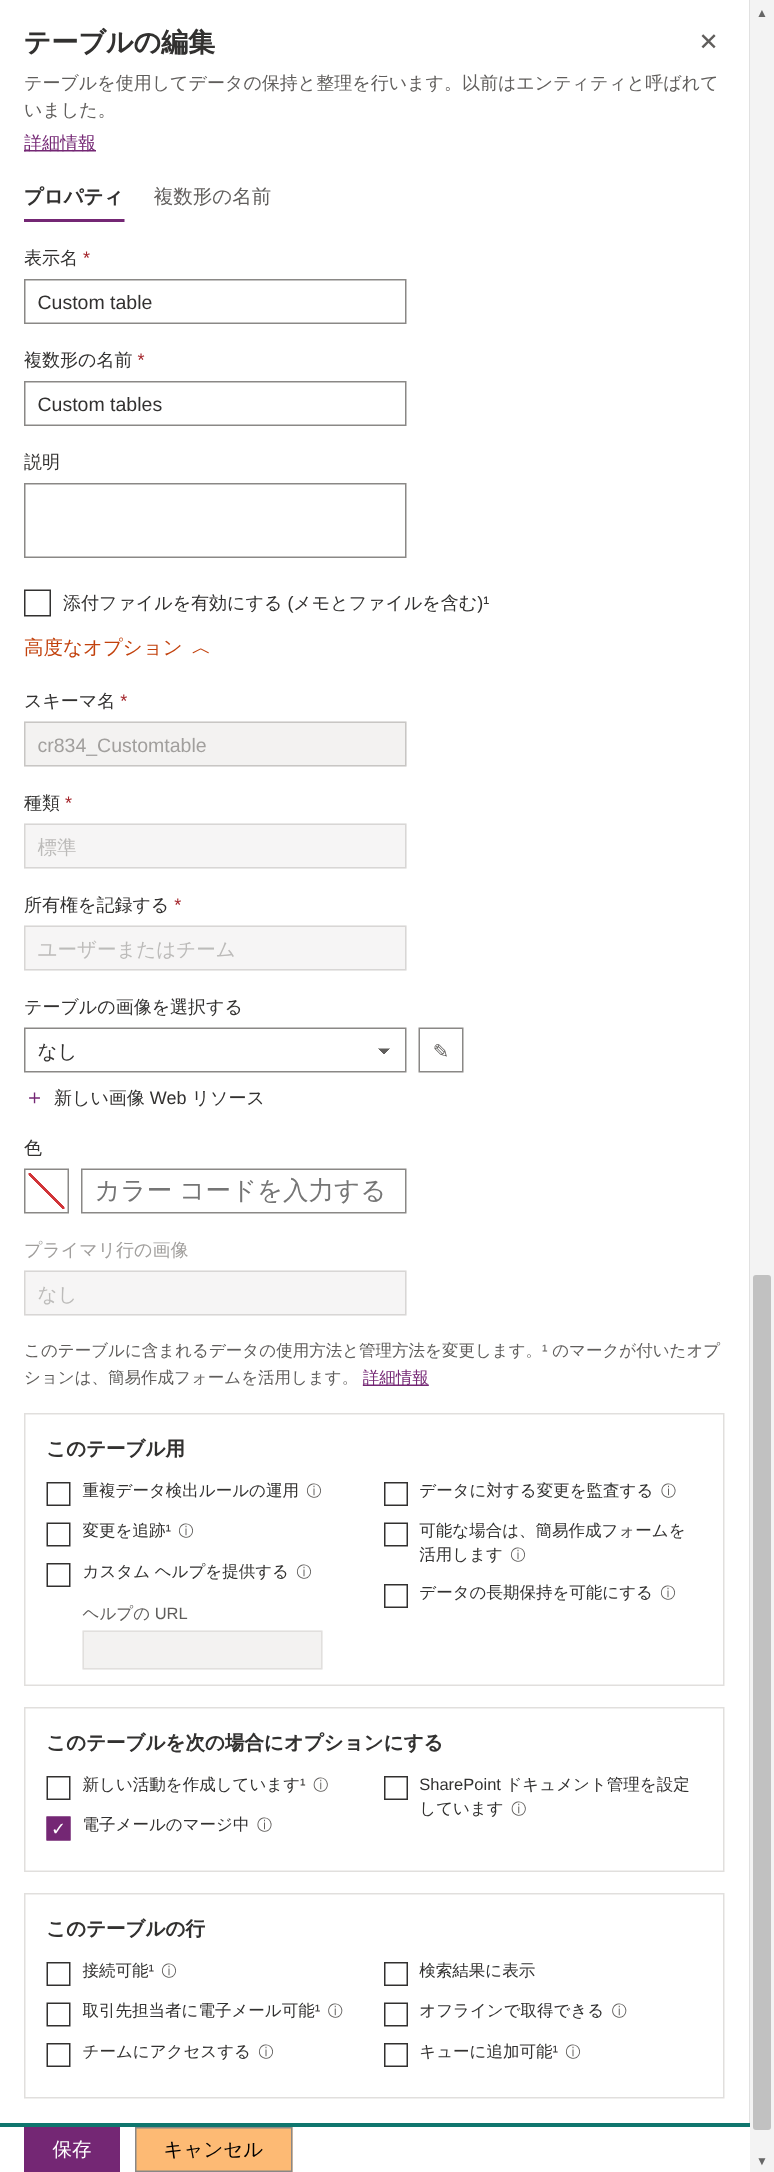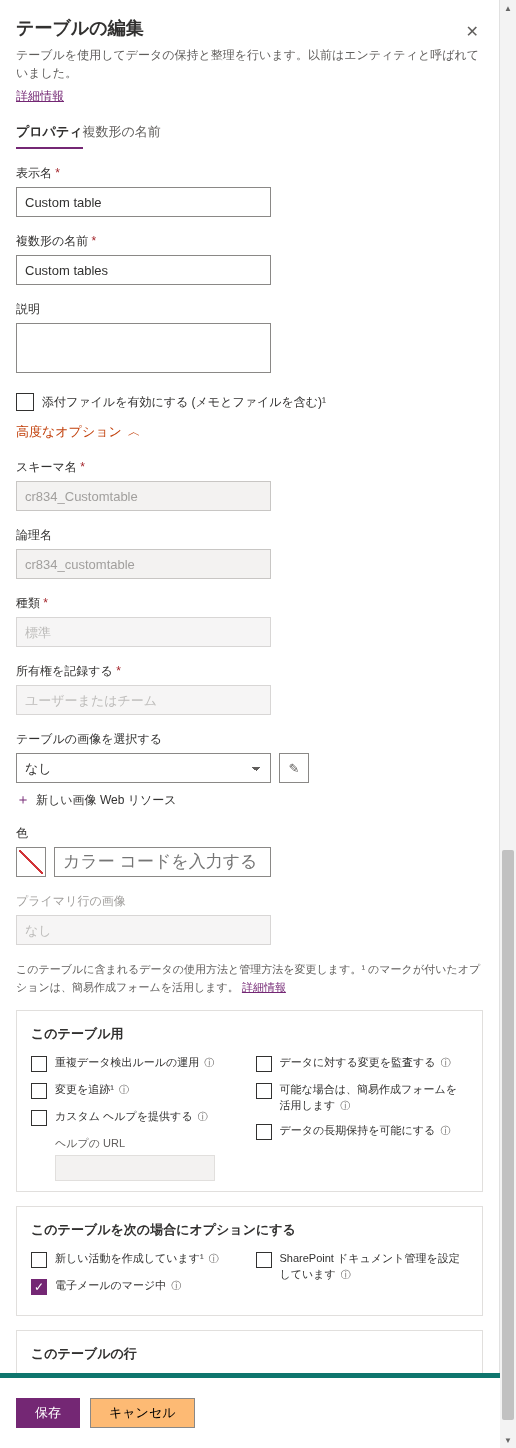--- a/index.html
+++ b/index.html
@@ -2,26 +2,26 @@
 <html><head>
 <meta charset="utf-8">
 <style>
 *{box-sizing:border-box;margin:0;padding:0;font-family:"Segoe UI","Yu Gothic UI",Meiryo,sans-serif}
 body{width:516px;height:1448px;background:#fff;position:relative;overflow:hidden}
 .panel{position:absolute;left:0;top:0;width:500px;height:1448px;background:#fff;border-right:1px solid #e1e1e1;padding:16px 16px 60px 16px;overflow-y:auto}
 .sb-track{position:absolute;right:0;top:0;width:16px;height:1448px;background:#f3f3f3}
 .sb-up,.sb-dn{position:absolute;right:0;width:16px;height:16px;display:flex;align-items:center;justify-content:center;color:#666;font-size:8px}
 .sb-up{top:0}.sb-dn{bottom:0}
 .sb-thumb{position:absolute;right:2px;top:850px;width:12px;height:570px;background:#c1c1c1;border-radius:2px}
-.hdr{display:flex;justify-content:space-between;align-items:center}
+.hdr{display:flex;justify-content:space-between;align-items:flex-start}
 .title{font-size:18px;font-weight:600;color:#323130;margin-bottom:6px}
 .close{font-size:16px;color:#605e5c;cursor:pointer;padding:2px 4px}
 .desc{font-size:12px;color:#605e5c;line-height:1.5;margin-bottom:4px}
 .link{color:#742774;text-decoration:underline;font-size:12px;cursor:pointer}
-.tabs{display:flex;margin:18px 0 16px 0;border-bottom:0}
+.tabs{display:flex;gap:20px;margin:18px 0 16px 0;border-bottom:0}
 .tab{font-size:13px;color:#605e5c;padding-bottom:6px;cursor:pointer}
 .tab.active{color:#323130;font-weight:600;border-bottom:2px solid #742774}
 .fld{margin-bottom:16px}
 .lbl{font-size:12px;color:#323130;display:block;margin-bottom:5px}
 .req::after{content:" *";color:#a4262c}
 .inp,.sel{width:255px;height:30px;border:1px solid #8a8886;padding:0 8px;font-size:13px;color:#323130;background:#fff}
 .inp.dis,.sel.dis{background:#f3f2f1;border-color:#c8c6c4;color:#a19f9d}
 .ta{width:255px;height:50px;border:1px solid #8a8886;padding:6px 8px;font-size:13px;resize:none}
 .sel{appearance:none;background-image:linear-gradient(45deg,transparent 50%,#605e5c 50%),linear-gradient(135deg,#605e5c 50%,transparent 50%);background-position:calc(100% - 14px) 13px,calc(100% - 10px) 13px;background-size:4px 4px,4px 4px;background-repeat:no-repeat}
 .chk-row{display:flex;align-items:center;gap:8px;font-size:12px;color:#323130;margin-bottom:8px}
@@ -41,21 +41,21 @@
 .note .link{font-size:11px}
 .box{border:1px solid #e1dfdd;padding:14px 14px 10px 14px;margin-bottom:14px}
 .box-title{font-size:13px;font-weight:600;color:#323130;margin-bottom:12px}
 .cols{display:flex;gap:12px}
 .col{flex:1;min-width:0}
 .opt{display:flex;align-items:flex-start;gap:8px;font-size:11px;color:#323130;margin-bottom:10px;line-height:1.4}
 .opt .chk{width:16px;height:16px;margin-top:1px}
 .info{color:#605e5c;font-size:10px;margin-left:2px}
 .sub-lbl{font-size:11px;color:#605e5c;margin-left:24px;margin-bottom:4px}
 .sub-inp{width:160px;height:26px;background:#f3f2f1;border:1px solid #e1dfdd;margin-left:24px}
-.footer{position:absolute;left:0;bottom:0;width:500px;background:#fff;border-top:5px solid #0f766e;padding:20px 16px;display:flex;gap:10px}
+.footer{position:absolute;left:0;bottom:0;width:500px;background:#fff;border-top:3px solid #0f766e;padding:0 16px;display:flex;gap:10px}
 .btn{height:30px;padding:0 18px;font-size:13px;cursor:pointer;border:1px solid #8a8886;background:#fdba74}
 .btn.pri{background:#742774;border-color:#742774;color:#fff}
 </style>
 </head>
 <body>
 
 <div class="panel">
  <div class="hdr">
   <div>
    <div class="title">テーブルの編集</div>
@@ -93,24 +93,20 @@
  <div class="adv">
   <span>高度なオプション</span>
       <span>︿</span>
  </div>
 
  <div class="fld">
   <label class="lbl req">スキーマ名</label>
   <input class="inp dis" disabled="" value="cr834_Customtable" style="">
  </div>
 
- <div class="fld">
-  <label class="lbl">論理名</label>
-  <input class="inp dis" disabled="" value="cr834_customtable" style="">
- </div>
 
  <div class="fld">
   <label class="lbl req">種類</label>
   <select class="sel dis" disabled=""><option>標準</option></select>
  </div>
 
  <div class="fld">
   <label class="lbl req">所有権を記録する</label>
   <select class="sel dis" disabled=""><option>ユーザーまたはチーム</option></select>
  </div>

